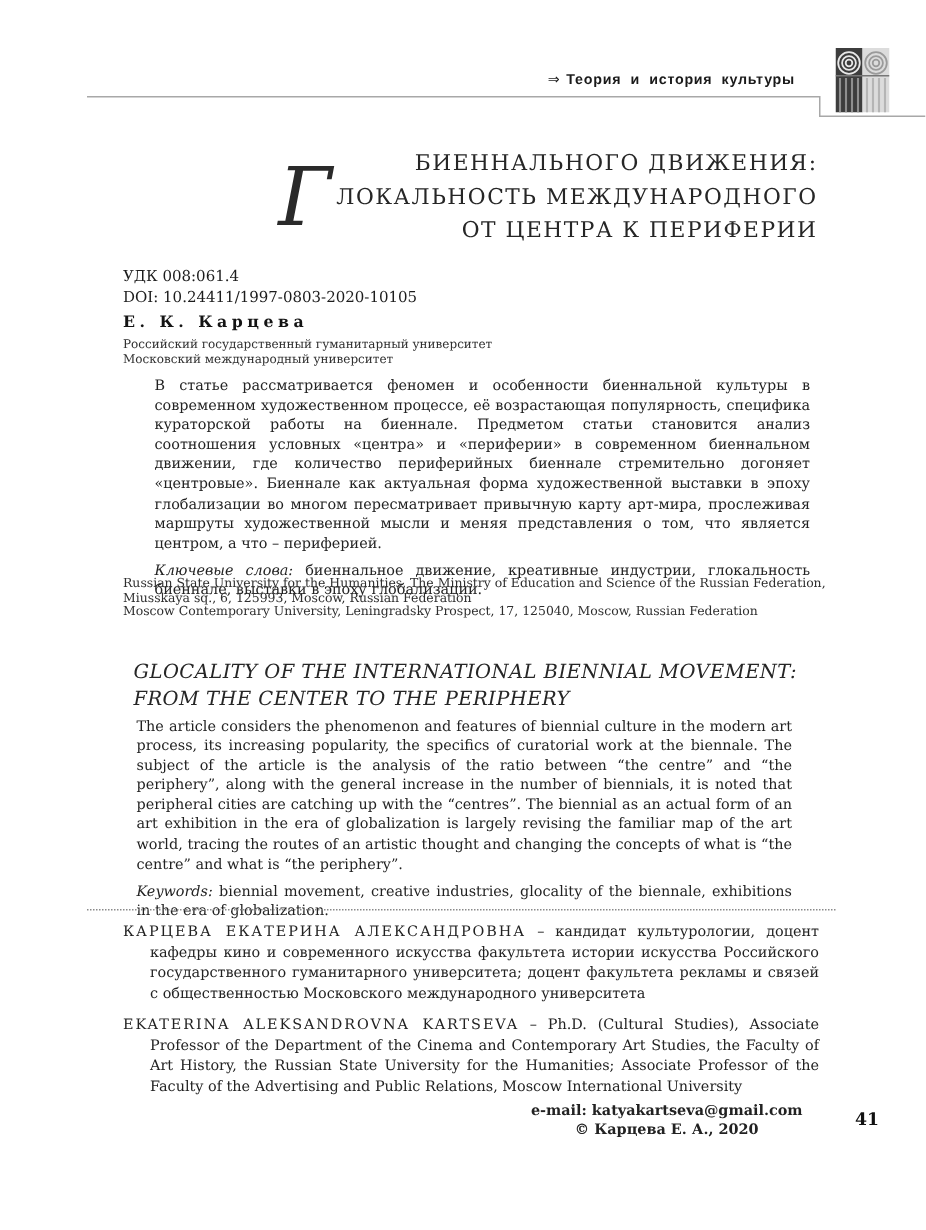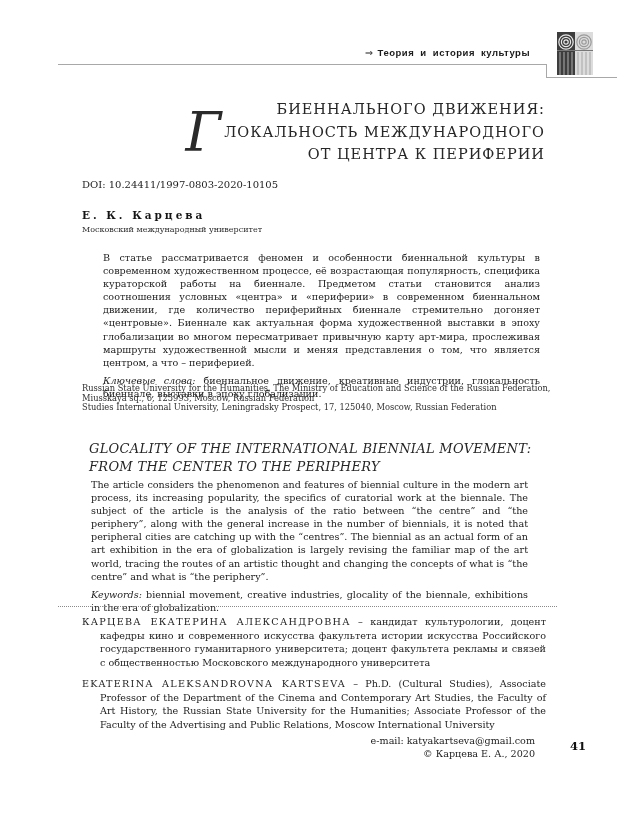--- a/index.html
+++ b/index.html
@@ -61,21 +61,21 @@
   
   .dotted { position:absolute; left:58px; top:606px; width:499px; height:0; border-top:1px dotted #8a8a8a; }
 
   
   .bios { position:absolute; left:100px; top:615px; width:446px; font-size:9.6px; line-height:13.5px; text-align:justify; color:#222; }
   .bios p { margin:0; text-indent:-18px; }
   .bios p + p { margin-top:8px; }
   .bio-name { letter-spacing:1.3px; }
 
   
-  .footer { position:absolute; right:82px; top:734px; text-align:right; font-size:9.6px; line-height:13px; color:#222; }
+  .footer { position:absolute; right:82px; top:734px; text-align:center; font-size:9.6px; line-height:13px; color:#222;font-weight:bold; }
   .page-num { position:absolute; left:570px; top:739px; font-weight:bold; font-size:11.5px; color:#111; }
 </style>
 </head>
 <body>
 
 <div class="section-header">
   <span class="arrow">⇒</span><span>Теория  и  история  культуры</span>
 </div>
 <div class="rule-a"></div>
 <div class="rule-step"></div>
@@ -111,40 +111,42 @@
   </svg>
 </div>
 
 <div class="title-block">
   <div>БИЕННАЛЬНОГО ДВИЖЕНИЯ:</div>
   <div><span class="drop-cap">Г</span><span>ЛОКАЛЬНОСТЬ МЕЖДУНАРОДНОГО</span></div>
   <div>ОТ ЦЕНТРА К ПЕРИФЕРИИ</div>
 </div>
 
 <div class="meta">
+  <div>УДК 008:061.4</div>
   <div>DOI: 10.24411/1997-0803-2020-10105</div>
 </div>
 
 <div class="author-ru">
   <div class="author-name">Е. К. Карцева</div>
   <div class="affils-ru">
+    <div>Российский государственный гуманитарный университет</div>
     <div>Московский международный университет</div>
   </div>
 </div>
 
 <div class="abstract-ru">
   <p style="margin:0">В статье рассматривается феномен и особенности биеннальной культуры в современном художественном процессе, её возрастающая популярность, специфика кураторской работы на биеннале. Предметом статьи становится анализ соотношения условных «центра» и «периферии» в современном биеннальном движении, где количество периферийных биеннале стремительно догоняет «центровые». Биеннале как актуальная форма художественной выставки в эпоху глобализации во многом пересматривает привычную карту арт-мира, прослеживая маршруты художественной мысли и меняя представления о том, что является центром, а что – периферией.</p>
   <p class="keywords-p"><span class="kw-label">Ключевые слова:</span><span> биеннальное движение, креативные индустрии, глокальность биеннале, выставки в эпоху глобализации.</span></p>
 </div>
 
 <div class="author-en">
   <div class="affils-en">
     <div>Russian State University for the Humanities, The Ministry of Education and Science of the Russian Federation,</div>
     <div>Miusskaya sq., 6, 125993, Moscow, Russian Federation</div>
-    <div>Studies International University, Leningradsky Prospect, 17, 125040, Moscow, Russian Federation</div>
+    <div>Moscow Contemporary University, Leningradsky Prospect, 17, 125040, Moscow, Russian Federation</div>
   </div>
 </div>
 
 <div class="title-en">
   <div>GLOCALITY OF THE INTERNATIONAL BIENNIAL MOVEMENT:</div>
   <div>FROM THE CENTER TO THE PERIPHERY</div>
 </div>
 
 <div class="abstract-en">
   <p style="margin:0">The article considers the phenomenon and features of biennial culture in the modern art process, its increasing popularity, the specifics of curatorial work at the biennale. The subject of the article is the analysis of the ratio between “the centre” and “the periphery”, along with the general increase in the number of biennials, it is noted that peripheral cities are catching up with the “centres”. The biennial as an actual form of an art exhibition in the era of globalization is largely revising the familiar map of the art world, tracing the routes of an artistic thought and changing the concepts of what is “the centre” and what is “the periphery”.</p>

